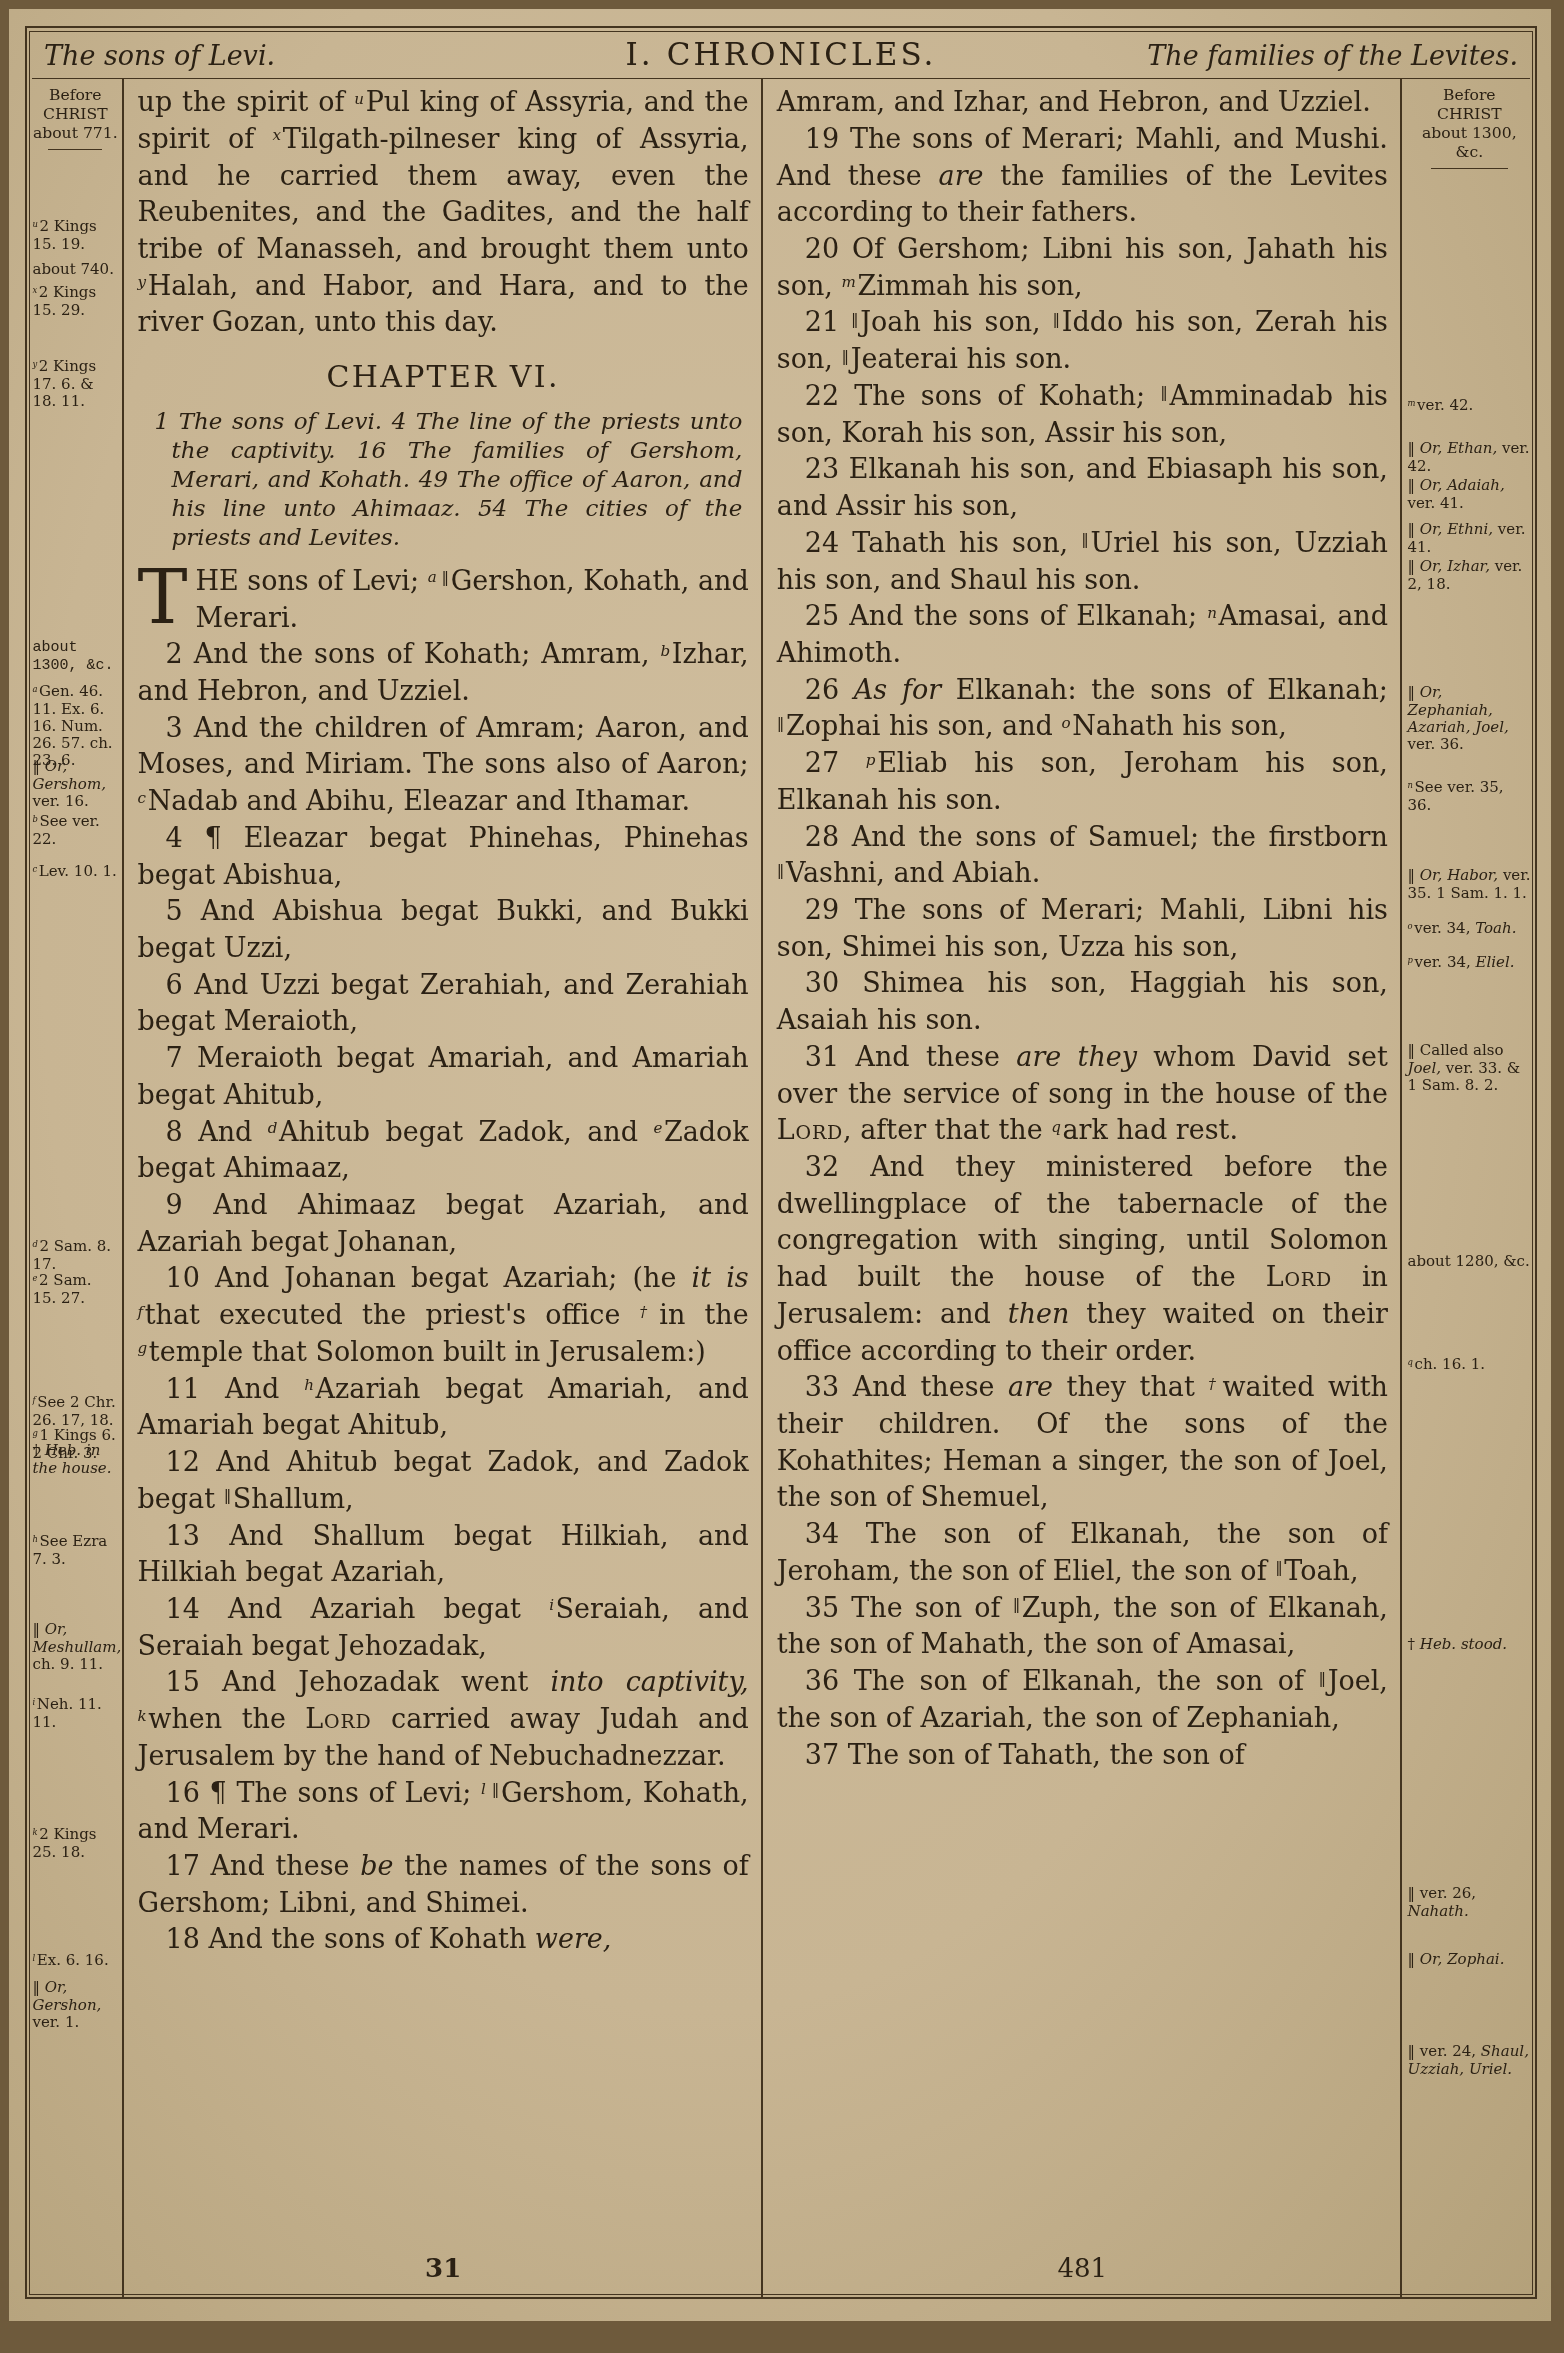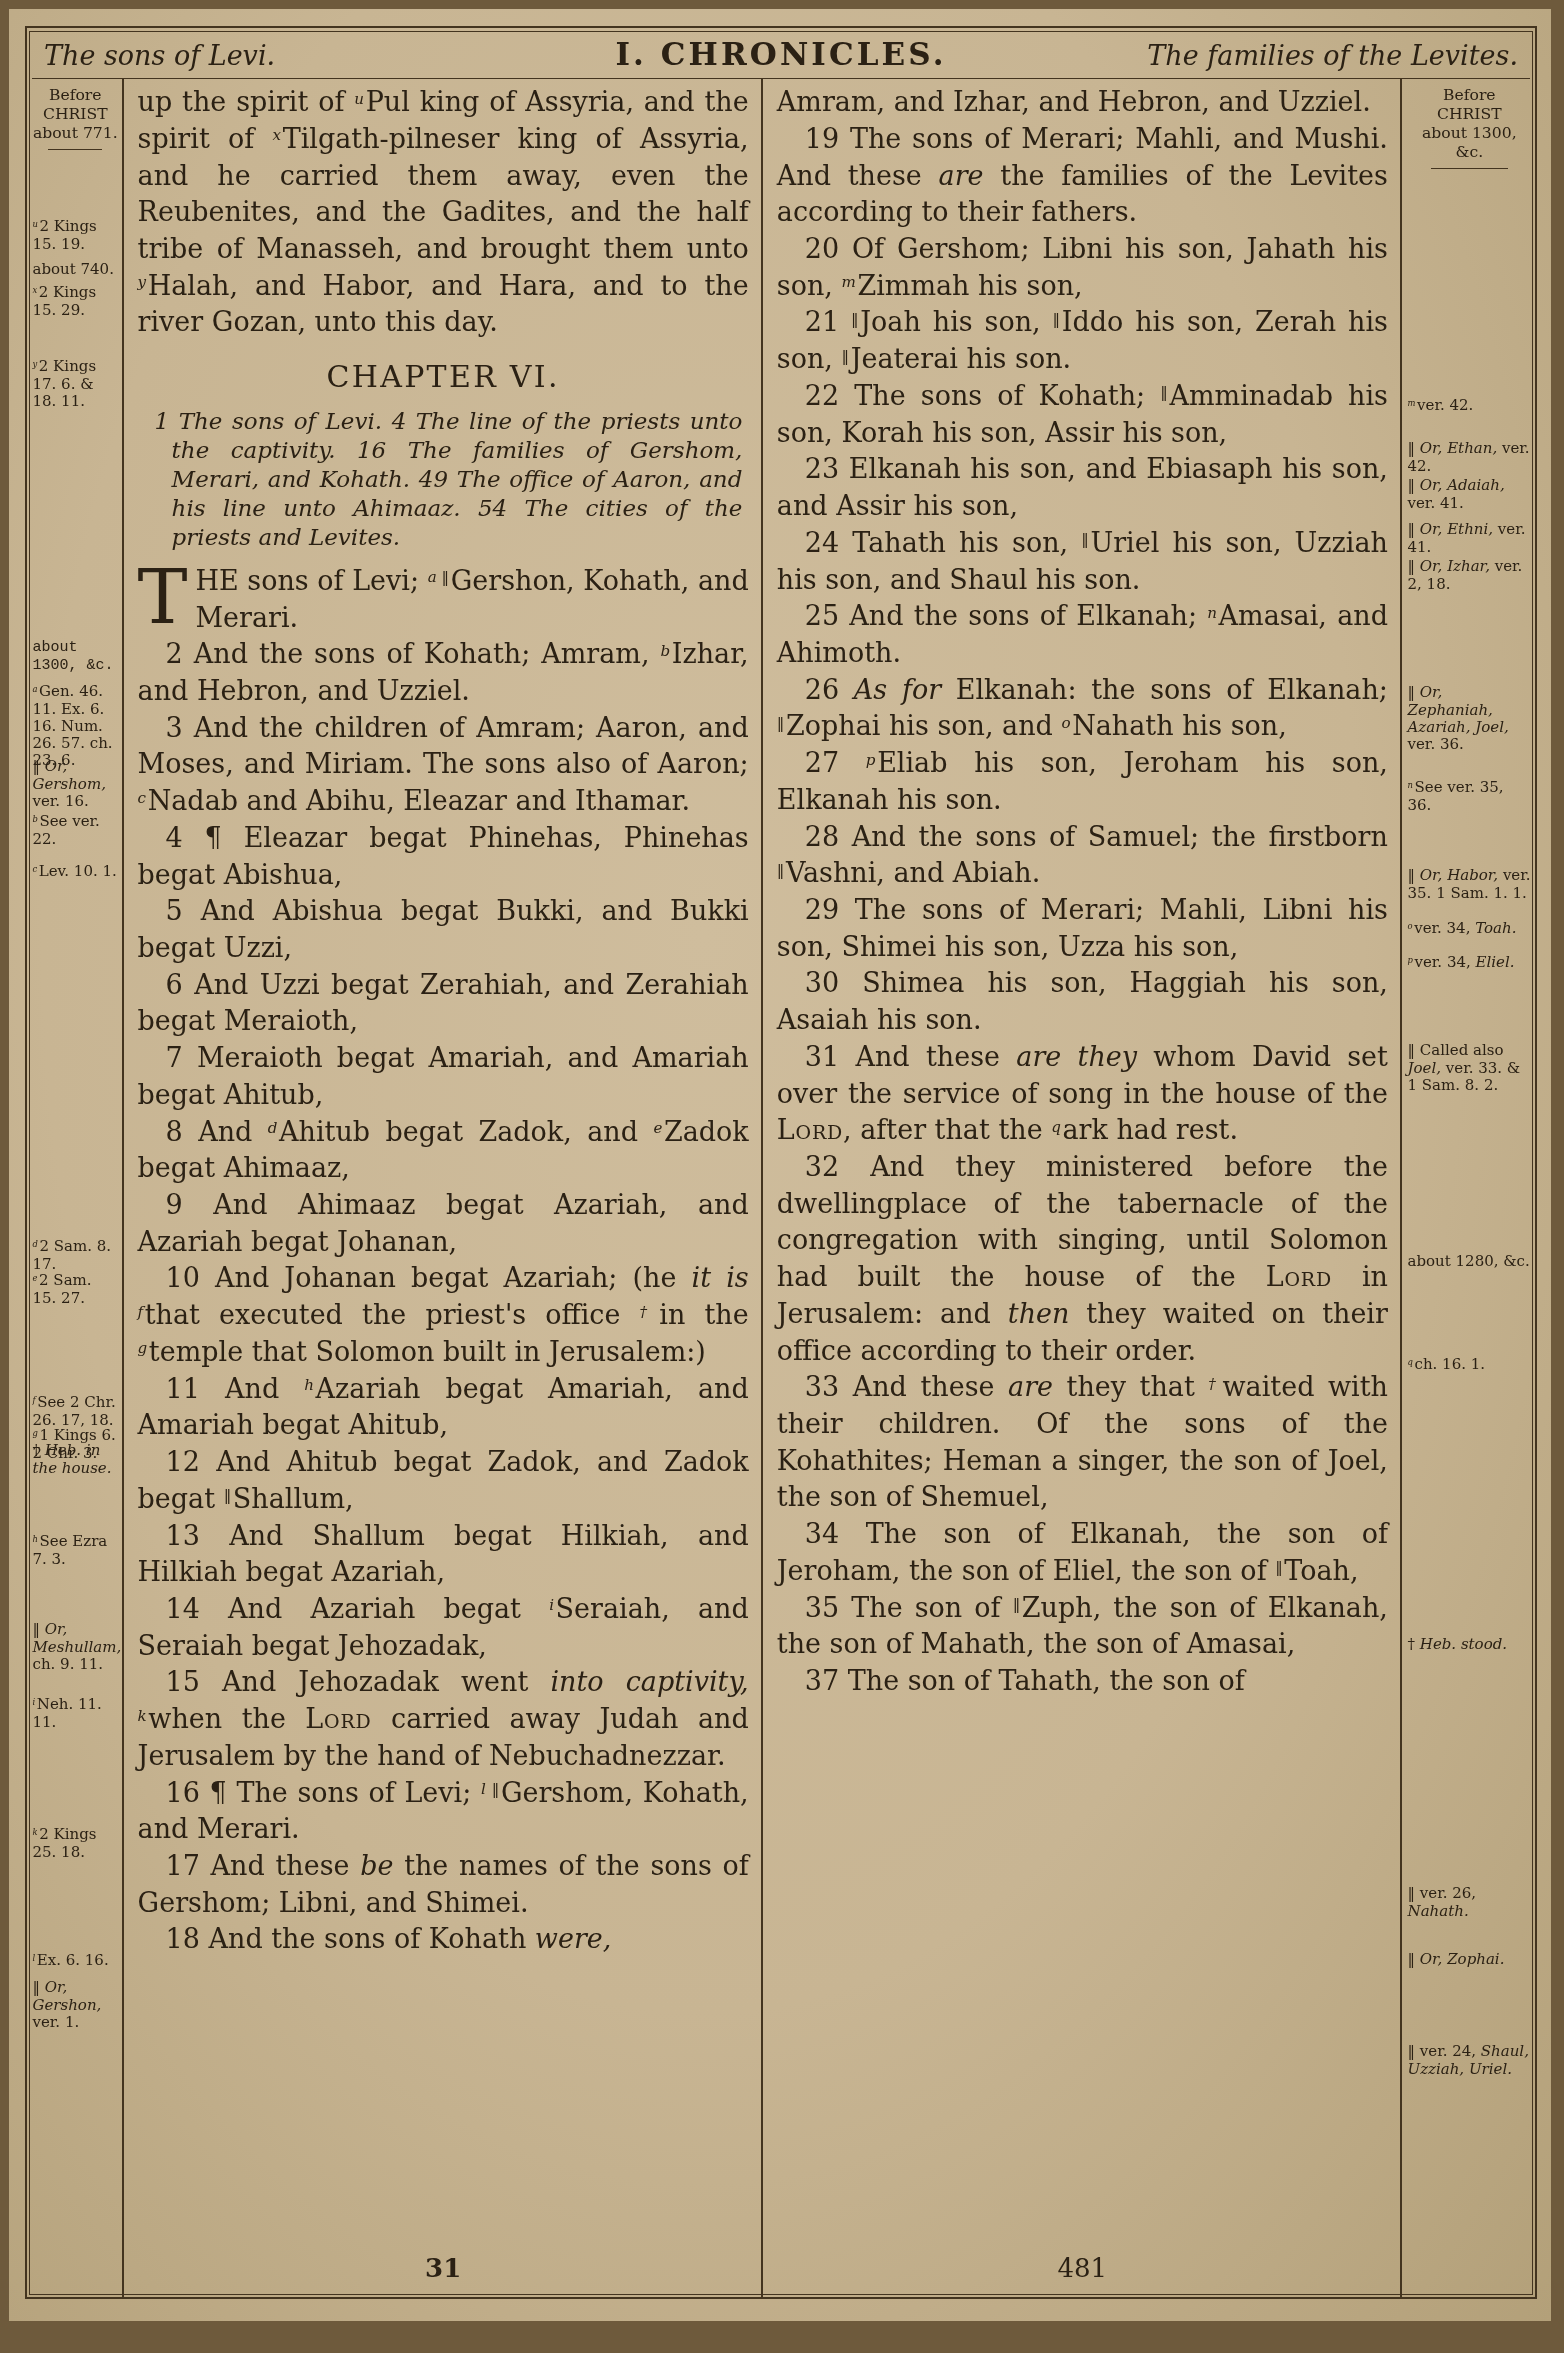--- a/index.html
+++ b/index.html
@@ -36,21 +36,21 @@
   }
   
   .page-header{
     display:flex;align-items:baseline;
     padding:7.8px 17px 4.7px 17px;
     flex:0 0 auto;
   }
   .rh-left,.rh-right{flex:1 1 0;font-style:italic;font-size:27px;}
   .rh-left{text-align:left;}
   .rh-right{text-align:right;}
-  .rh-center{flex:0 0 auto;font-size:31px;letter-spacing:3.1px;font-weight:bold;}
+  .rh-center{flex:0 0 auto;font-size:31px;letter-spacing:3.1px;}
   .head-rule{flex:0 0 auto;border-top:1.6px solid var(--rule);margin:1.6px 4.7px 0 4.7px;}
   
   .content{flex:1 1 auto;display:flex;min-height:0;}
   .vrule{flex:0 0 1.6px;background:var(--rule);}
   .margin-col{
     position:relative;
     font-size:15px;line-height:1.14;
     padding:6.3px 3.1px 0 4.7px;
   }
   .margin-col.left{flex:0 0 95px;}
@@ -183,20 +183,21 @@
               <p class="verse">26 <i>As for</i> Elkanah: the sons of Elkanah; <sup class="rf">‖</sup>Zophai his son, and <sup class="rf">o</sup>Nahath his son,</p>
               <p class="verse">27 <sup class="rf">p</sup>Eliab his son, Jeroham his son, Elkanah his son.</p>
               <p class="verse">28 And the sons of Samuel; the firstborn <sup class="rf">‖</sup>Vashni, and Abiah.</p>
               <p class="verse">29 The sons of Merari; Mahli, Libni his son, Shimei his son, Uzza his son,</p>
               <p class="verse">30 Shimea his son, Haggiah his son, Asaiah his son.</p>
               <p class="verse">31 And these <i>are they</i> whom David set over the service of song in the house of the <span class="sc">Lord</span>, after that the <sup class="rf">q</sup>ark had rest.</p>
               <p class="verse">32 And they ministered before the dwellingplace of the tabernacle of the congregation with singing, until Solomon had built the house of the <span class="sc">Lord</span> in Jerusalem: and <i>then</i> they waited on their office according to their order.</p>
               <p class="verse">33 And these <i>are</i> they that <sup class="rf">†</sup>waited with their children. Of the sons of the Kohathites; Heman a singer, the son of Joel, the son of Shemuel,</p>
               <p class="verse">34 The son of Elkanah, the son of Jeroham, the son of Eliel, the son of <sup class="rf">‖</sup>Toah,</p>
               <p class="verse">35 The son of <sup class="rf">‖</sup>Zuph, the son of Elkanah, the son of Mahath, the son of Amasai,</p>
+              <p class="verse">36 The son of Elkanah, the son of <sup class="rf">‖</sup>Joel, the son of Azariah, the son of Zephaniah,</p>
               <p class="verse">37 The son of Tahath, the son of</p>
             </div>
           <p class="pageno">481</p>
         </section>
 
         <div class="vrule"></div>
 
         <aside class="margin-col right" id="right-margin">
             <div class="mhead">
               <div>Before</div>

